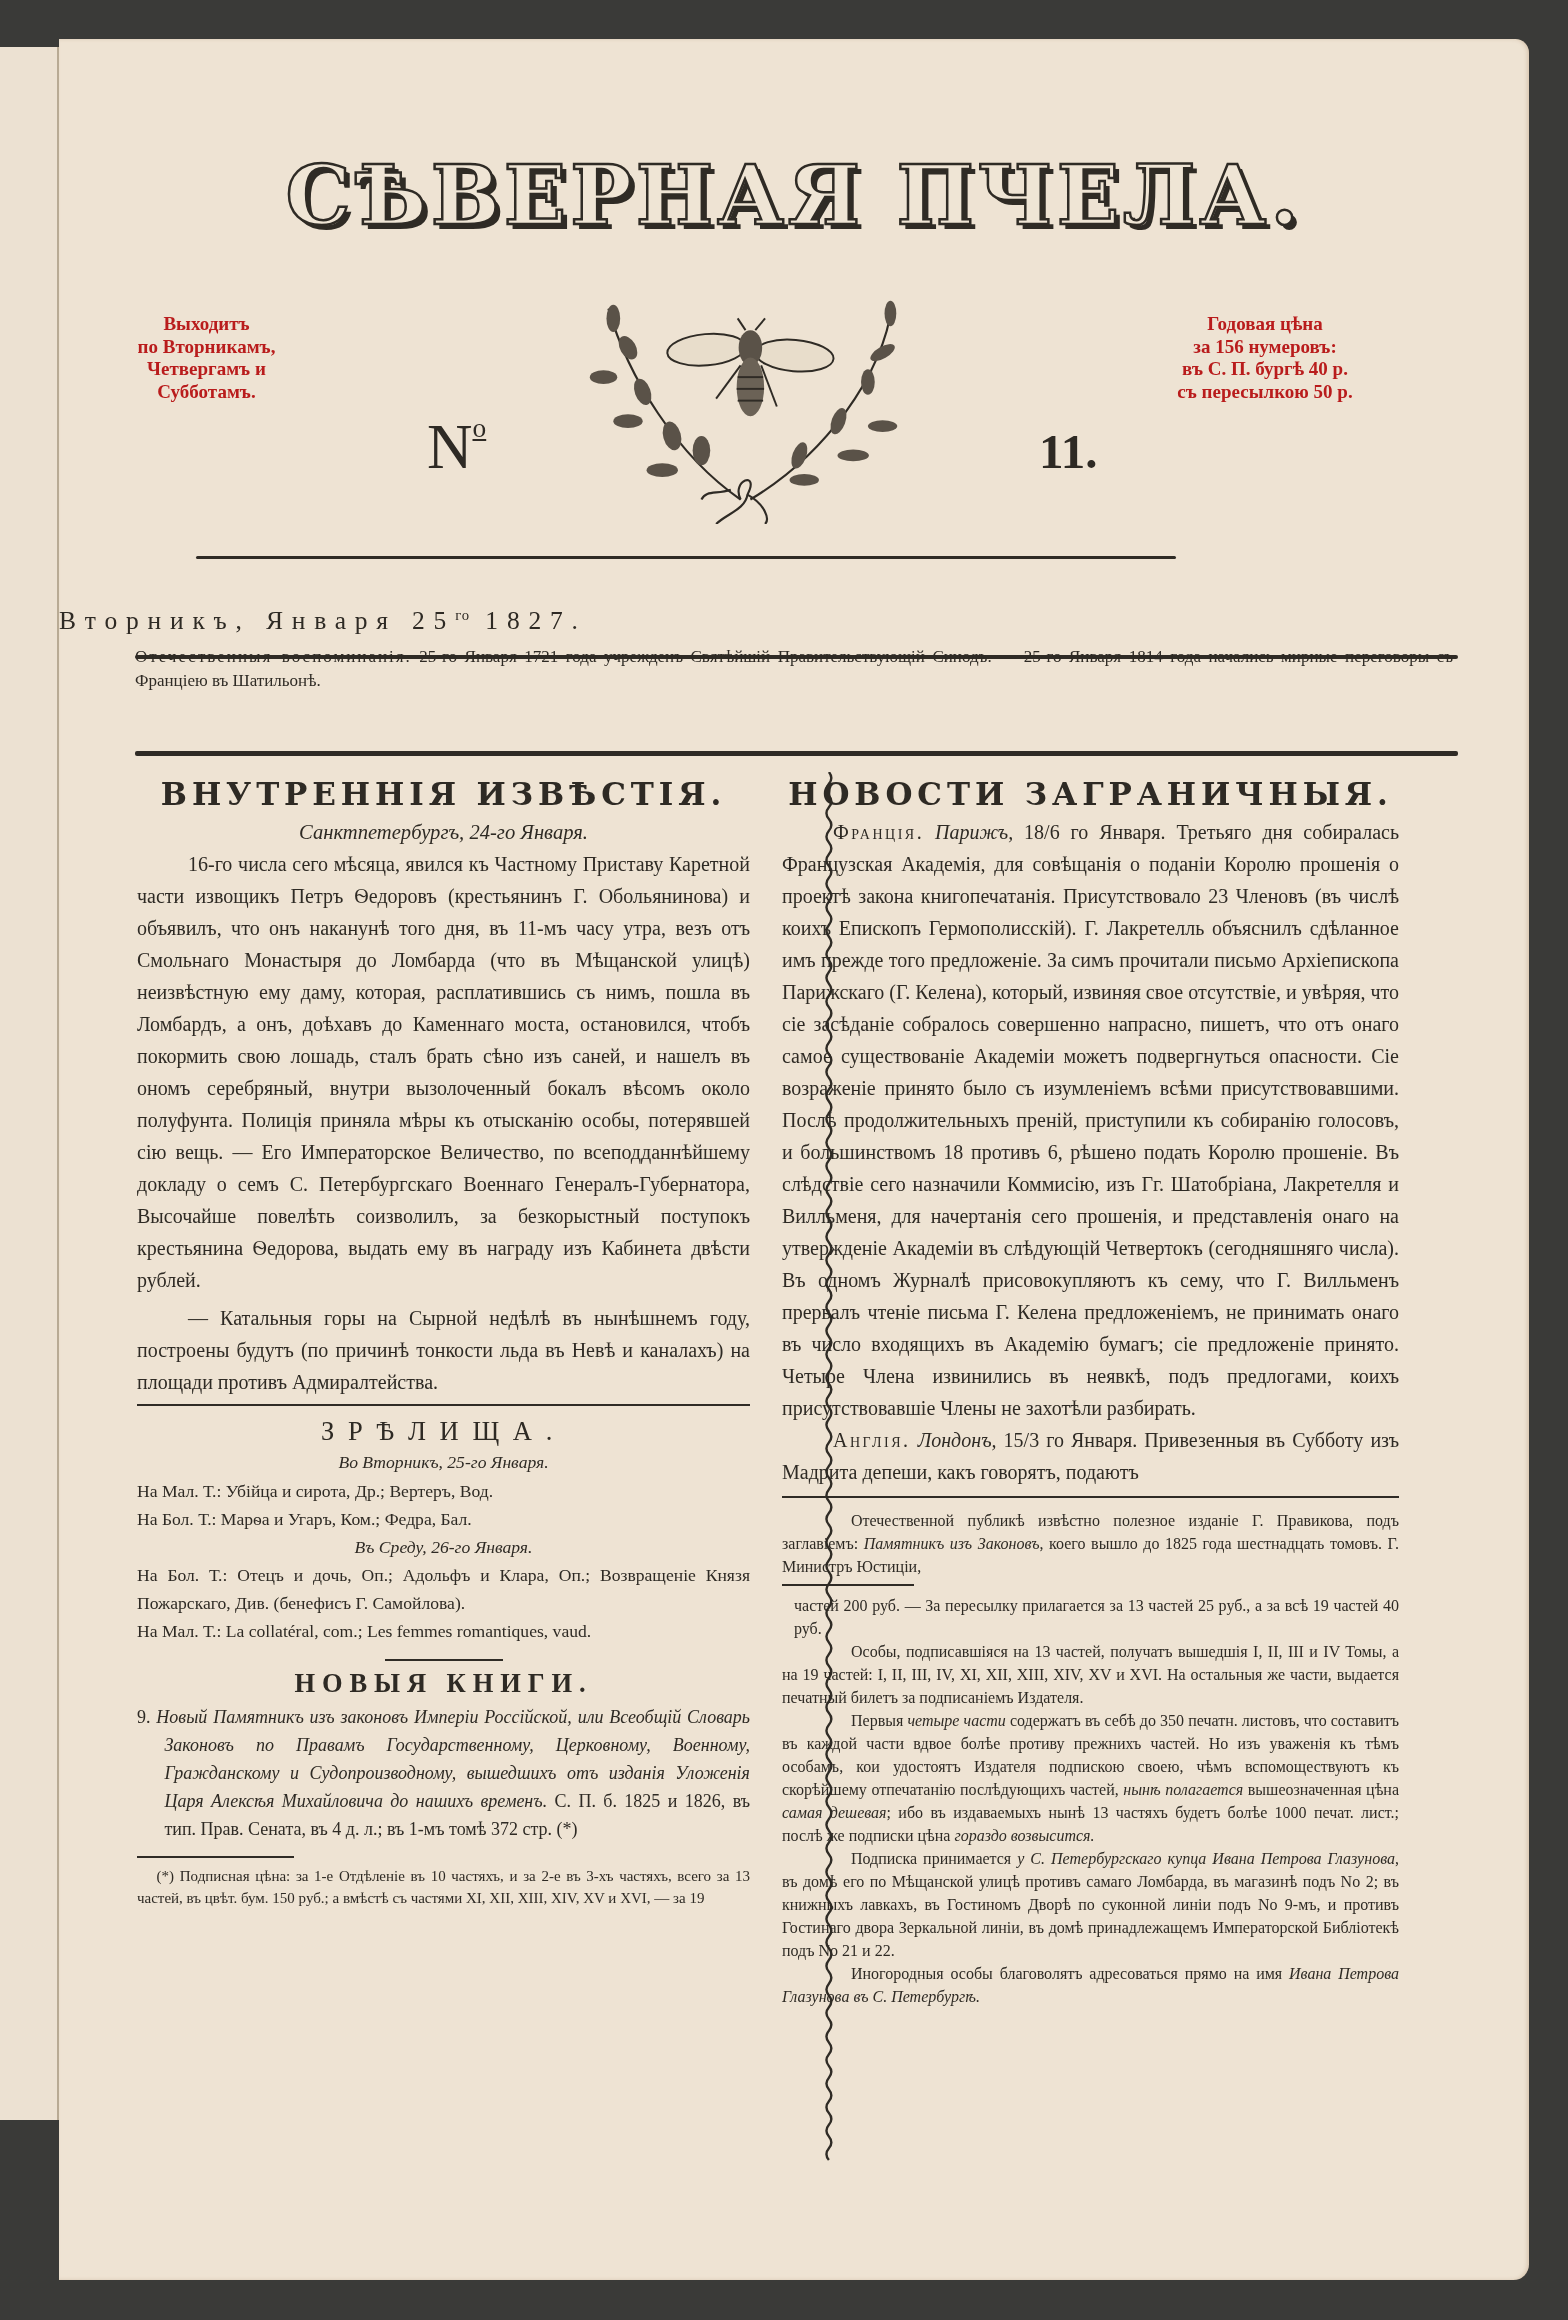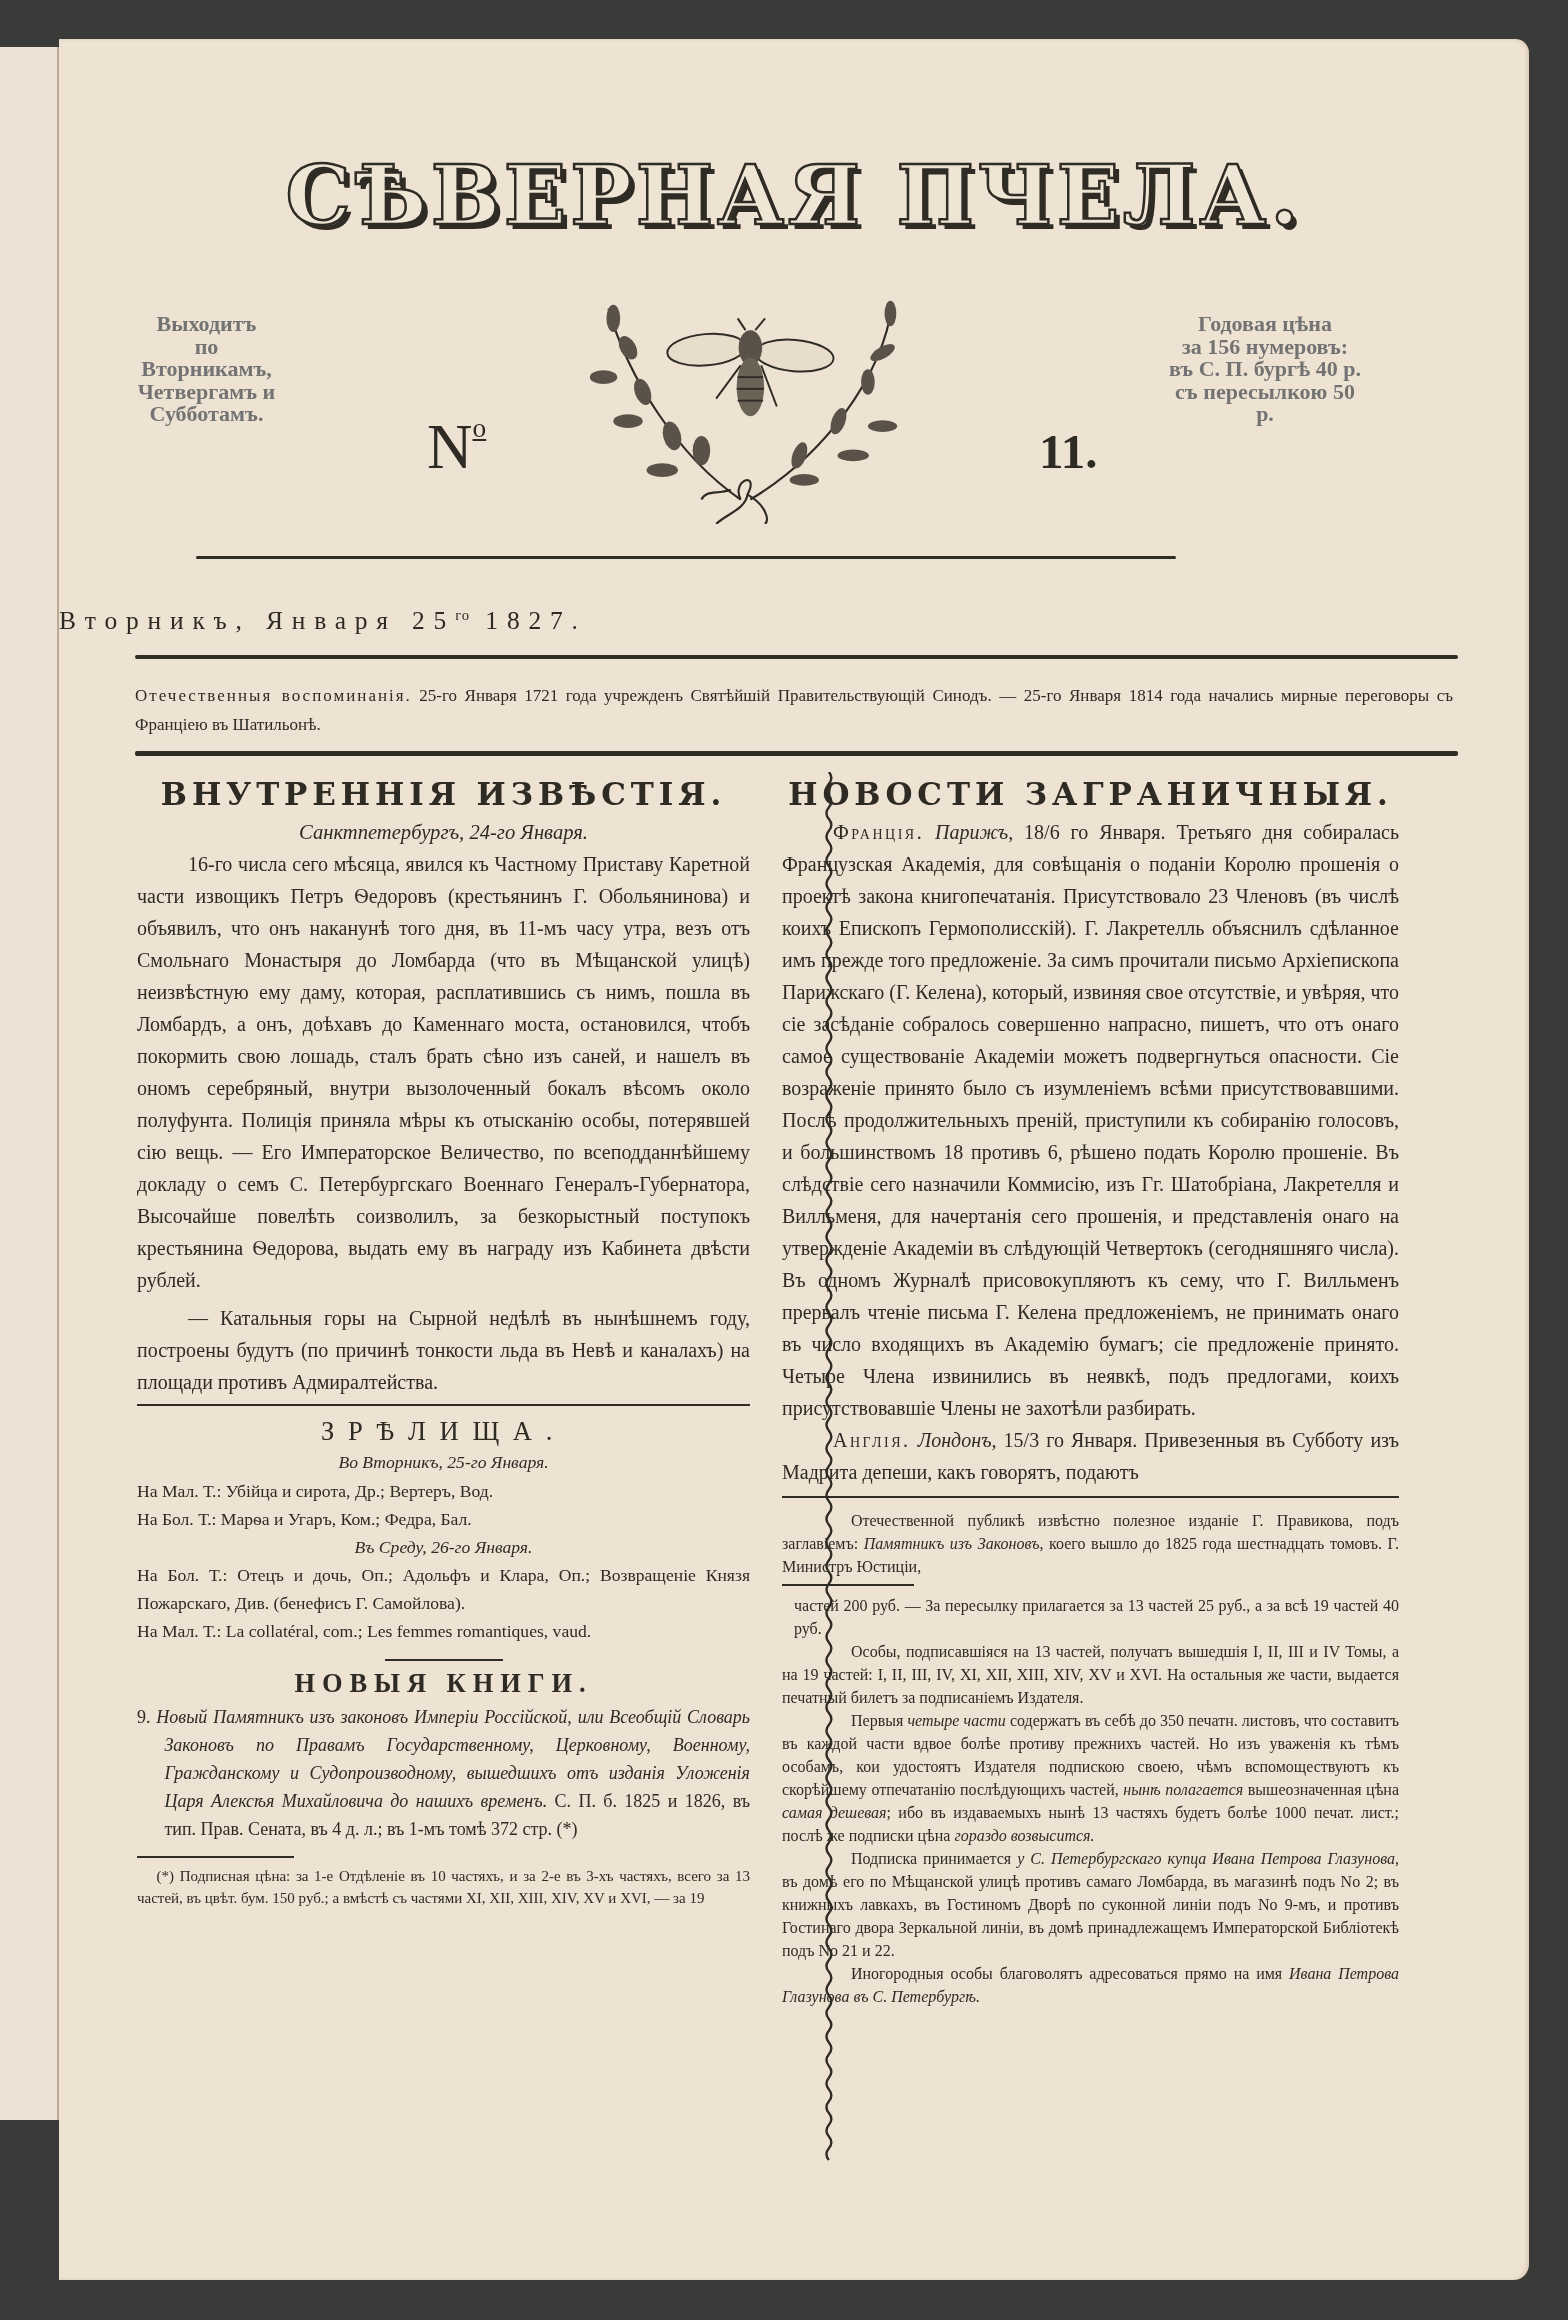--- a/index.html
+++ b/index.html
@@ -21,38 +21,38 @@
 
   
   .masthead-title {
     position:absolute; left:0; width:1470px; top:108px; text-align:center;
     font-family:"DejaVu Serif", serif; font-weight:bold; font-size:82px; letter-spacing:3.9px;
     color:#efe5d5;
     -webkit-text-stroke:2.5px #2f2b25;
     text-shadow:4.9px 4.9px 0 #2f2b25;
   }
   .side-note {
-    position:absolute; font-family:"Liberation Serif", serif; font-size:22px; line-height:22.5px; font-weight:bold; color:#737373;
+    position:absolute; font-family:"Liberation Serif", serif; font-size:19px; line-height:22.5px; font-weight:bold; color:#b91c1c;
   }
   .side-left { left:74px; top:274px; text-align:center; width:147px; }
   .side-right { left:1108px; top:274px; text-align:center; width:196px; }
   .numero { position:absolute; left:368px; top:372px; font-size:63px; font-family:Liberation Serif, serif; }
   .numero sup { font-size:27.4px; text-decoration:underline; vertical-align:31px; }
   .issue-num { position:absolute; left:980px; top:384px; font-size:49px; font-weight:bold; font-family:"Liberation Serif", serif; }
   .emblem { position:absolute; left:510px; top:250px; width:353px; height:235px; }
 
   .rule { position:absolute; background:#2f2b25; height:3.9px; border-radius:2px; }
   .date-line {
     position:absolute; left:0; width:1162px; top:567px; text-align:left;
     font-family:Liberation Serif, serif; font-size:25.5px; letter-spacing:8.8px;
   }
   .date-line sup { font-size:14.7px; letter-spacing:1px; }
   .memory {
-    position:absolute; left:76px; width:1318px; top:642px;
-    font-family:"Liberation Serif", serif; font-size:17px; line-height:29px; text-align:justify;
+    position:absolute; left:76px; width:1318px; top:606px;
+    font-family:"Liberation Serif", serif; font-size:17px; line-height:24px; text-align:justify;
   }
   .memory .lead { letter-spacing:2px; }
 
   .col { position:absolute; font-family:"Liberation Serif", serif; font-size:20px; line-height:32px; text-align:justify; }
   .col-left { left:78px; width:613px; top:733px; }
   .col-right { left:723px; width:617px; top:733px; }
   .col p { margin:0; text-indent:51px; }
   .section-head { text-align:center; font-weight:bold; font-size:31px; letter-spacing:4.9px; margin:5.9px 0 5.9px; font-family:"DejaVu Serif", serif; }
   .subhead { text-align:center; font-style:italic; font-size:20.6px; }
   .wavy { position:absolute; left:765px; top:733px; width:9.8px; height:1392px; }

